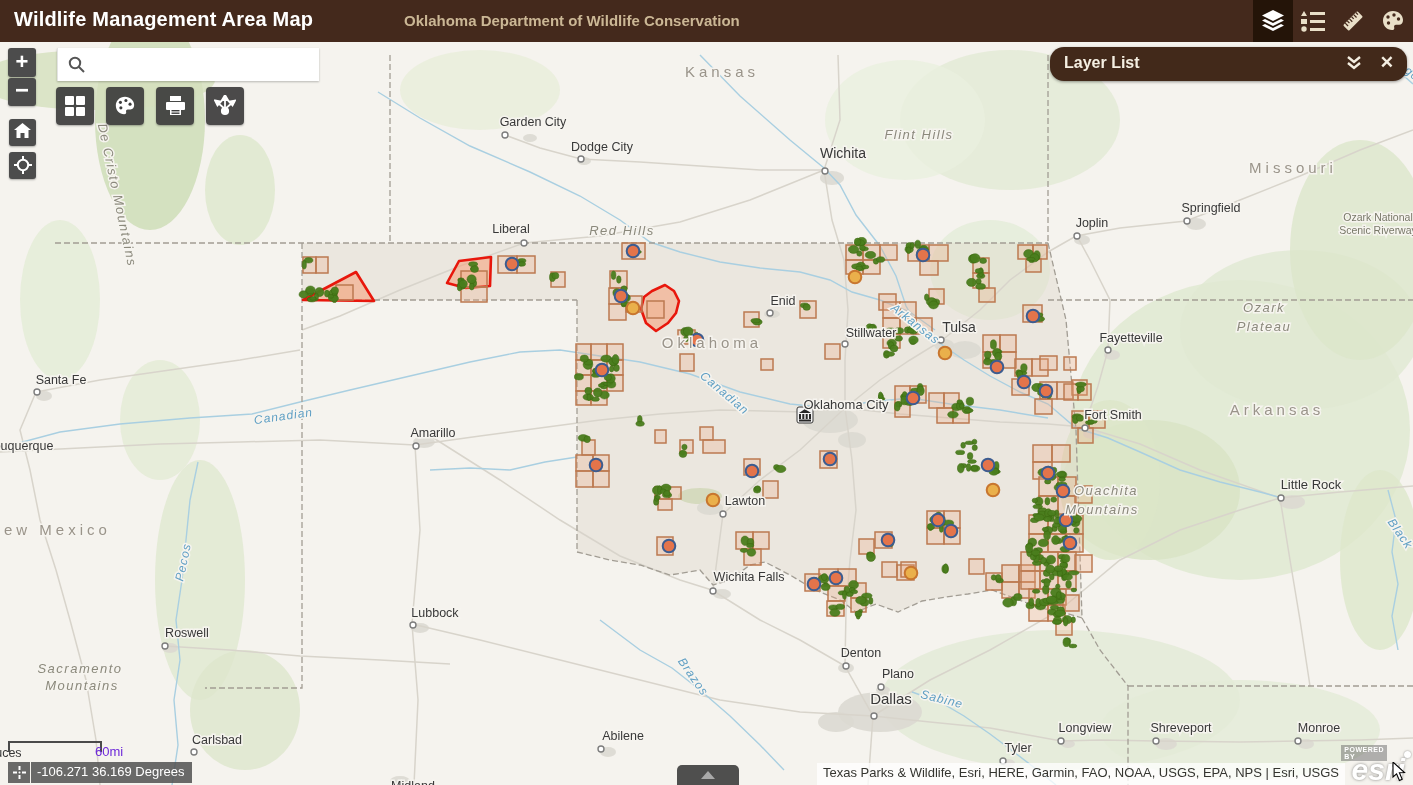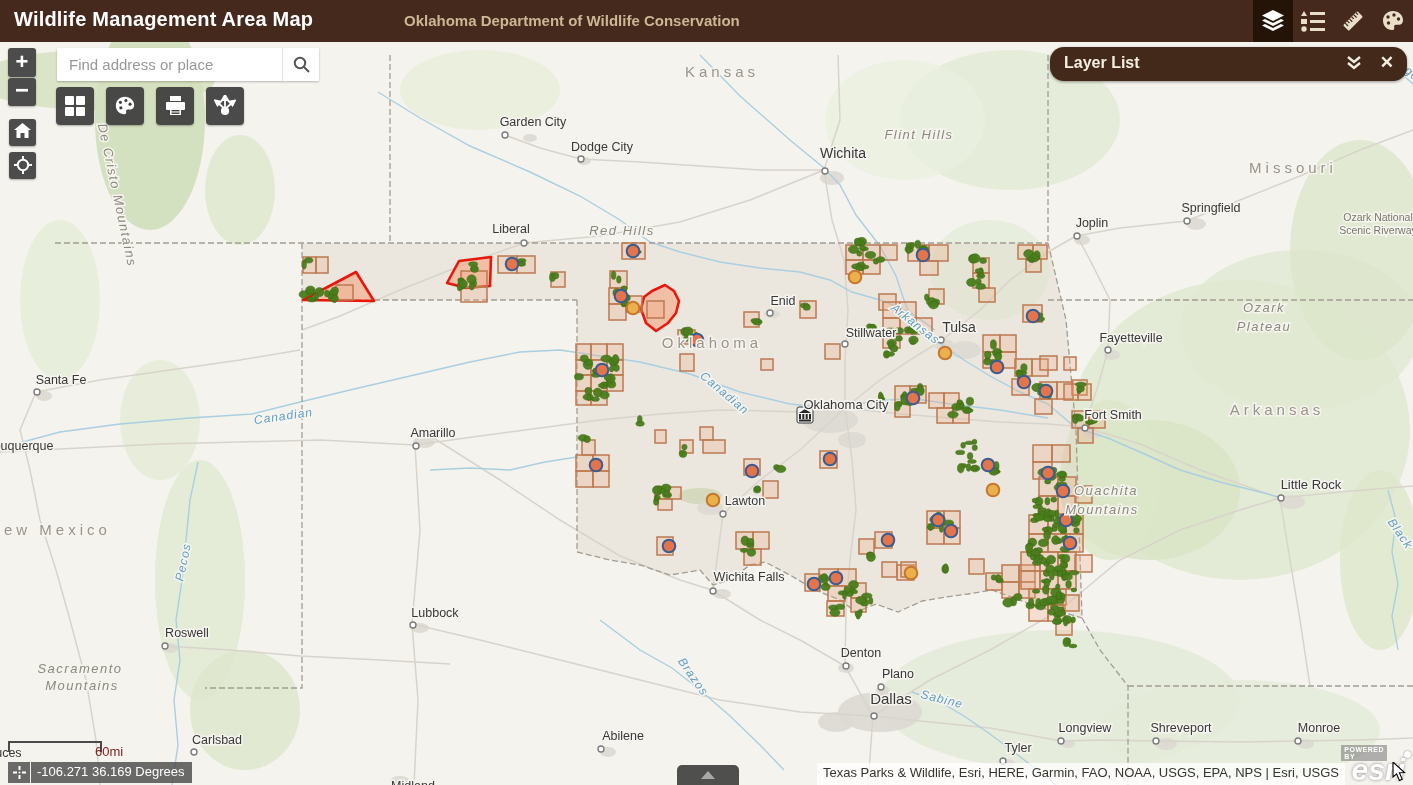--- a/index.html
+++ b/index.html
@@ -27,21 +27,21 @@
   #search-input::placeholder{color:#989898;}
   #search-btn{width:36px;border-left:1px solid #e3e3e3;display:flex;align-items:center;justify-content:center;cursor:pointer;background:#fff;}
   .tbtn{position:absolute;top:87px;width:38px;height:38px;background:rgba(60,60,60,.92);border-radius:4px;z-index:40;display:flex;align-items:center;justify-content:center;cursor:pointer;box-shadow:0 1px 2px rgba(0,0,0,.3);}
   
   #layer-panel{position:absolute;left:1050px;top:47px;width:357px;height:34px;background:#42291a;border-radius:14px;z-index:40;box-shadow:0 1px 3px rgba(0,0,0,.4);}
   #layer-title{position:absolute;left:14px;top:7px;font-size:16px;font-weight:bold;color:#f5efe2;}
   #layer-collapse{position:absolute;right:44px;top:8px;cursor:pointer;}
   #layer-close{position:absolute;right:13px;top:5px;font-size:17px;font-weight:bold;color:#f5efe2;cursor:pointer;}
   
   #scalebar{position:absolute;left:8px;top:741px;width:90px;height:9px;border-top:2px solid #4a4a4a;border-left:2px solid #4a4a4a;border-right:2px solid #4a4a4a;z-index:30;}
-  #scale-label{position:absolute;left:95px;top:744px;font-size:13px;color:#7f1d1d;z-index:30;}
+  #scale-label{position:absolute;left:95px;top:744px;font-size:13px;color:#6d28d9;z-index:30;}
   #coords{position:absolute;left:8px;top:762px;height:21px;display:flex;z-index:30;font-size:13px;border-radius:9px;}
   #coord-icon{width:22px;background:rgba(80,80,80,.85);display:flex;align-items:center;justify-content:center;margin-right:1px;cursor:pointer;}
   #coord-text{background:rgba(80,80,80,.85);color:#fff;padding:2px 8px 0 6px;white-space:nowrap;}
   #attribution{position:absolute;right:68px;bottom:0;height:20px;background:rgba(255,255,255,.75);color:#353530;font-size:13px;padding:2px 6px 0 6px;white-space:nowrap;z-index:25;}
   #esri-block{position:absolute;right:2px;bottom:0;width:66px;height:40px;z-index:26;}
   #powered-by{position:absolute;right:24px;top:0;font-size:7px;letter-spacing:.5px;color:#fff;background:rgba(90,90,90,.45);padding:1px 3px;font-weight:bold;}
   #esri-logo{position:absolute;right:6px;bottom:0px;font-size:30px;font-weight:bold;font-style:italic;color:#fff;text-shadow:0 0 3px rgba(80,80,80,.7);line-height:30px;}
   #esri-dot{position:absolute;right:0px;top:6px;width:7px;height:7px;border-radius:50%;background:#fff;box-shadow:0 0 2px rgba(80,80,80,.7);}
   #table-tab{position:absolute;left:677px;top:765px;width:62px;height:20px;background:rgba(56,56,56,.88);border-radius:5px 5px 0 0;z-index:30;cursor:pointer;display:flex;align-items:center;justify-content:center;}
   #table-tab .tri{width:0;height:0;border-left:7px solid transparent;border-right:7px solid transparent;border-bottom:8px solid #a9a9a9;}
@@ -858,21 +858,20 @@
     </svg>
 </div>
 <div id="locate-btn" class="ctl">
   <svg width="18" height="18" viewBox="0 0 18 18">
       <circle cx="9" cy="9" r="5.2" fill="none" stroke="#ffffff" stroke-width="2"></circle>
       <path d="M9 0v3.4 M9 14.6V18 M0 9h3.4 M14.6 9H18" stroke="#ffffff" stroke-width="2"></path>
     </svg>
 </div>
 
 <div id="searchbox">
-  <input id="search-input" placeholder="Find address or place" style="">
   <div id="search-btn">
     <svg width="17" height="17" viewBox="0 0 17 17">
         <circle cx="7" cy="7" r="5.2" fill="none" stroke="#555555" stroke-width="2"></circle>
         <line x1="11" y1="11" x2="16" y2="16" stroke="#555555" stroke-width="2"></line>
       </svg>
   </div>
 </div>
 
 <div class="tbtn" style="left:56px">
   <svg width="20" height="20" viewBox="0 0 20 20">

